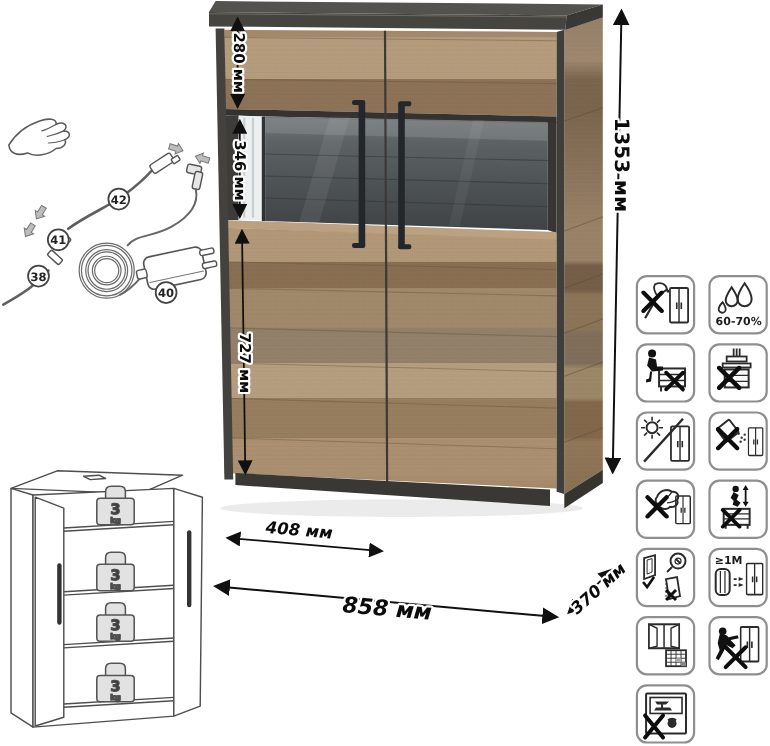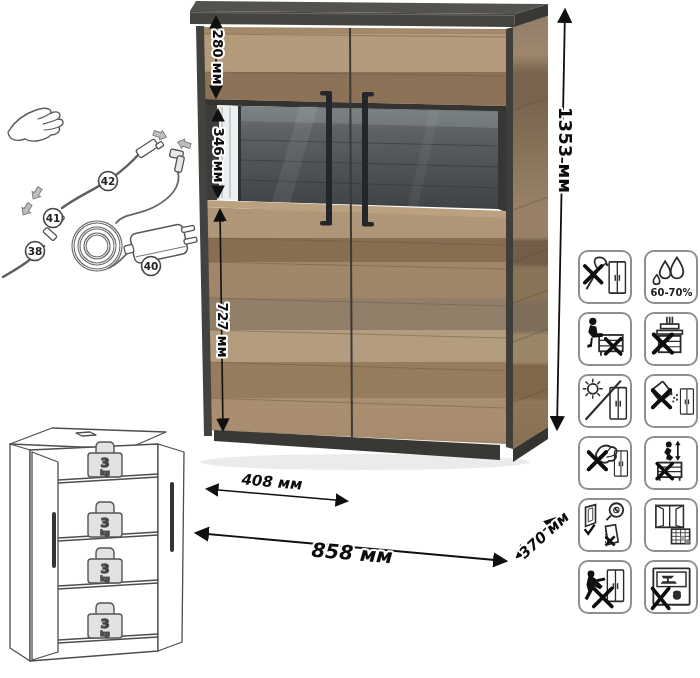--- a/index.html
+++ b/index.html
@@ -398,20 +398,30 @@
       <path d="M4,31 L8,36 L15,26" fill="none" stroke="#111" stroke-width="2.6"></path>
       <path d="M27,28 L38,26 L41,45 L30,48 Z" fill="#fff" stroke="#2b2b2b" stroke-width="1.8"></path>
       <path d="M27,28 L27,46" stroke="#2b2b2b" stroke-width="1" stroke-dasharray="2,2"></path>
       <path d="M27,39 L37,49 M37,39 L27,49" stroke="#111" stroke-width="3"></path>
       <circle cx="39" cy="10" r="7.5" fill="#fff" stroke="#2b2b2b" stroke-width="2"></circle>
       <circle cx="39" cy="10" r="3" fill="none" stroke="#2b2b2b" stroke-width="1.2"></circle>
       <path d="M37,8 L41,12 M33,16 L28,21" stroke="#2b2b2b" stroke-width="2"></path>
     </svg>
   </div>
 
+  <div class="care-icon">
+    <svg width="49" height="49" viewBox="0 0 54 54">
+      <text class="ic-label" x="3" y="13" font-size="11" text-anchor="start">≥1M</text>
+      <rect x="4" y="18" width="14" height="26" rx="5" fill="none" stroke="#2b2b2b" stroke-width="2"></rect>
+      <path d="M8.7,20 V42 M13.3,20 V42" stroke="#2b2b2b" stroke-width="1.2"></path>
+      <path d="M22,28 h5 M22,34 h5" stroke="#2b2b2b" stroke-width="1.8" stroke-dasharray="3,2"></path>
+      <path d="M27,26 l5,2 l-5,2 z M27,32 l5,2 l-5,2 z" fill="#2b2b2b"></path>
+      <use href="#sym-ward" x="34" y="8" width="18" height="40"></use>
+    </svg>
+  </div>
 
   <div class="care-icon">
     <svg width="49" height="49" viewBox="0 0 54 54">
       <rect x="10" y="5" width="30" height="24" fill="none" stroke="#2b2b2b" stroke-width="2"></rect>
       <line x1="25" y1="5" x2="25" y2="29" stroke="#2b2b2b" stroke-width="1.5"></line>
       <path d="M10,5 L18,9 L18,27 L10,29 Z" fill="#fff" stroke="#2b2b2b" stroke-width="1.4"></path>
       <path d="M40,5 L32,9 L32,27 L40,29 Z" fill="#fff" stroke="#2b2b2b" stroke-width="1.4"></path>
       <rect x="27" y="31" width="20" height="16" fill="#fff" stroke="#2b2b2b" stroke-width="1.8"></rect>
       <path d="M32,31 V47 M37,31 V47 M42,31 V47 M27,35 H47 M27,39 H47 M27,43 H47" stroke="#2b2b2b" stroke-width="0.9"></path>
       <rect x="42" y="43" width="5" height="4" fill="#888"></rect>

